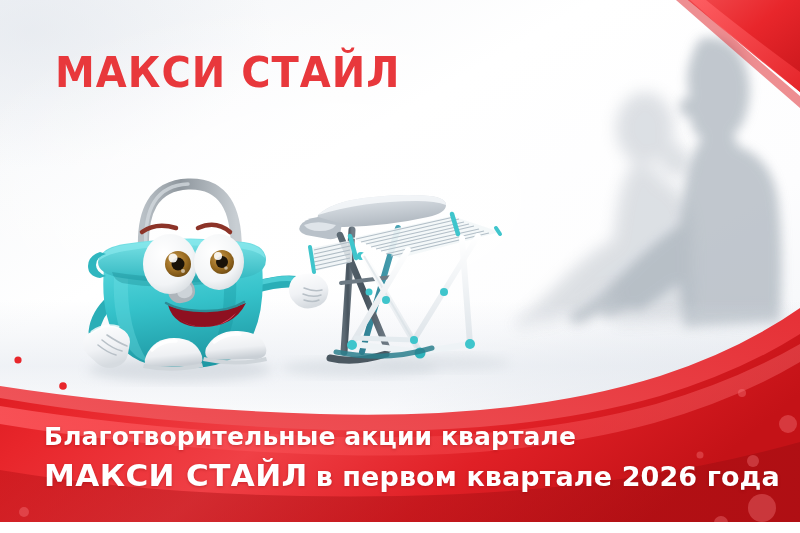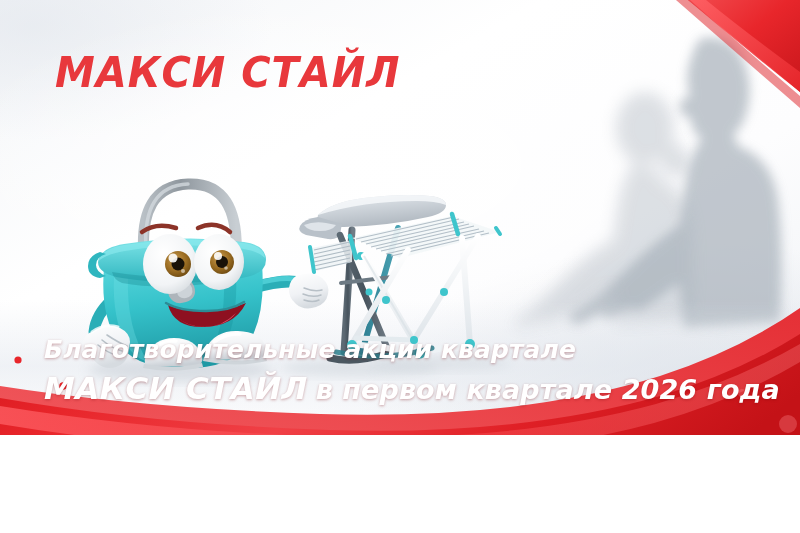--- a/index.html
+++ b/index.html
@@ -7,24 +7,23 @@
     padding: 0;
     background: #ffffff;
   }
   body {
     font-family: "Liberation Sans", sans-serif;
   }
 
   .poster {
     position: relative;
     width: 800px;
-    height: 435px;
+    height: 522px;
     overflow: hidden;
     background: linear-gradient(150deg, #f2f4f7 0%, #ffffff 35%, #fdfdfe 65%, #eef1f5 100%);
-    font-style: italic;
   }
 
   
   .bg-vignette {
     position: absolute;
     inset: 0;
     background:
       radial-gradient(ellipse 70% 55% at 42% 38%, rgba(255,255,255,0.95) 0%, rgba(255,255,255,0) 70%),
       radial-gradient(ellipse 60% 50% at 88% 92%, rgba(208,214,222,0.55) 0%, rgba(255,255,255,0) 72%),
       radial-gradient(ellipse 40% 35% at 4% 6%, rgba(222,227,234,0.5) 0%, rgba(255,255,255,0) 75%);

